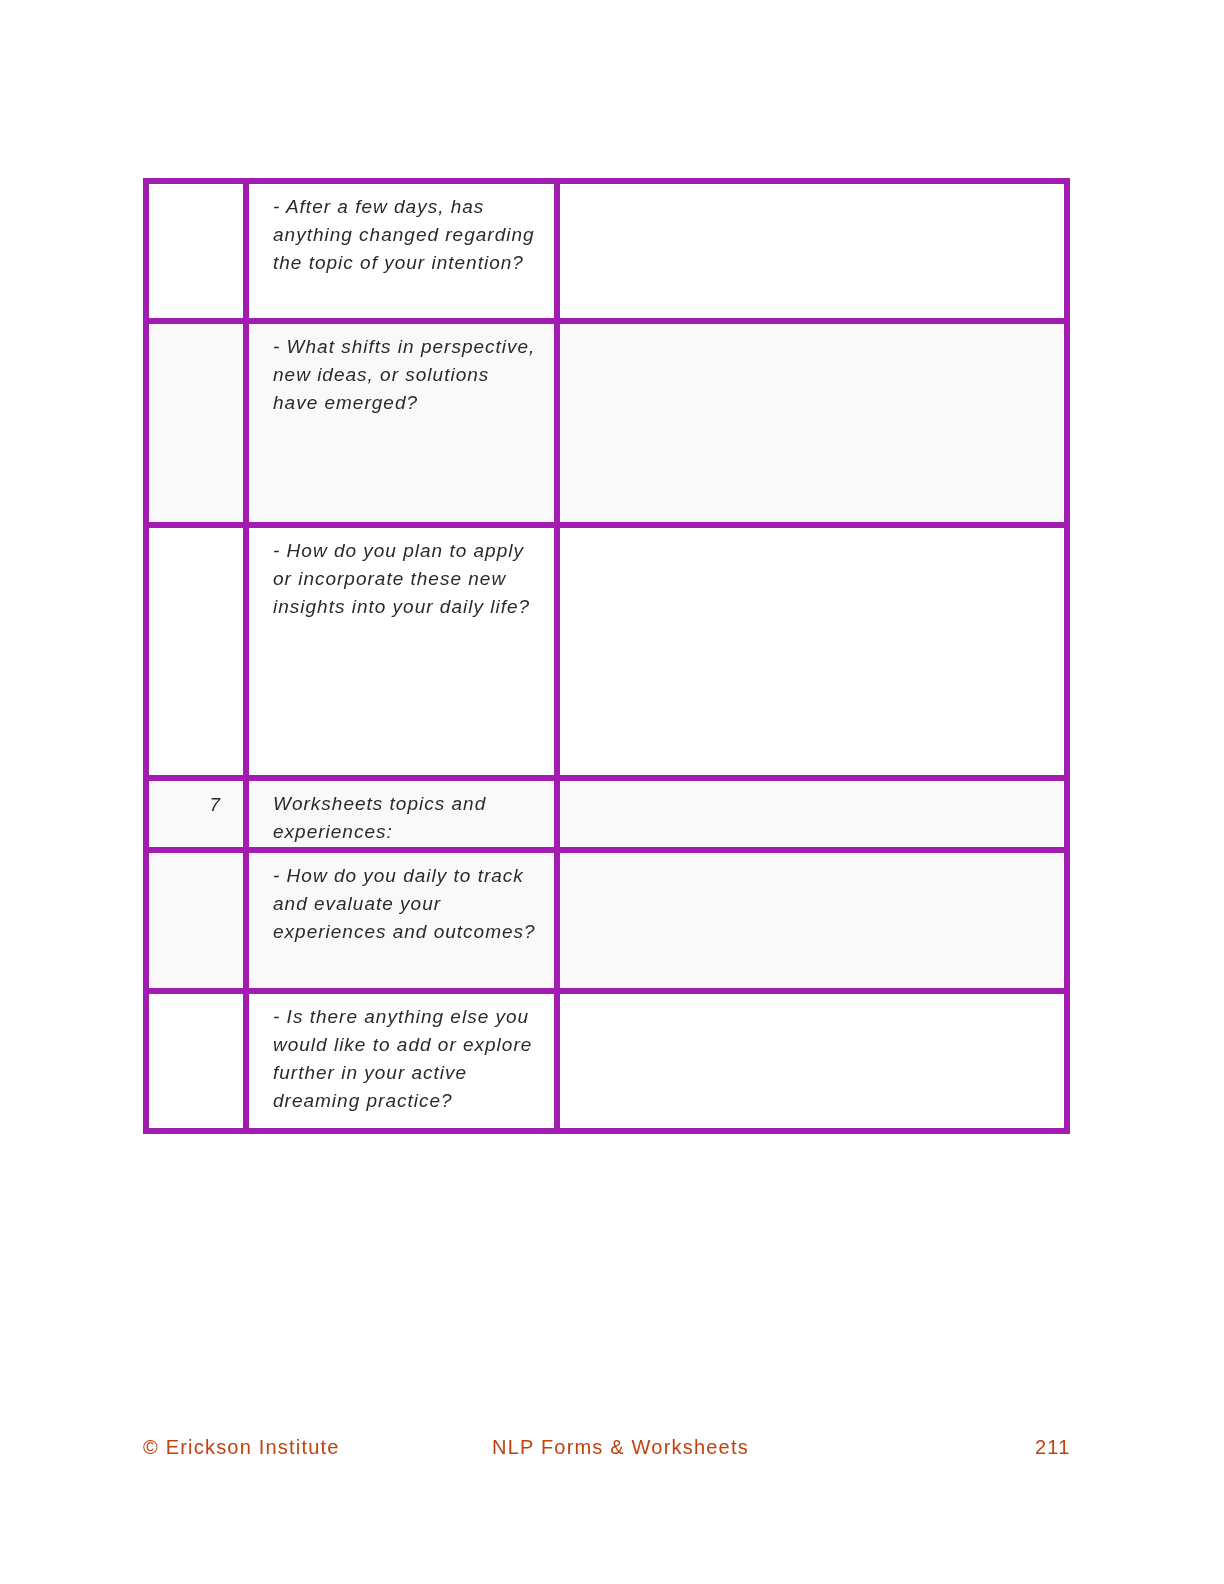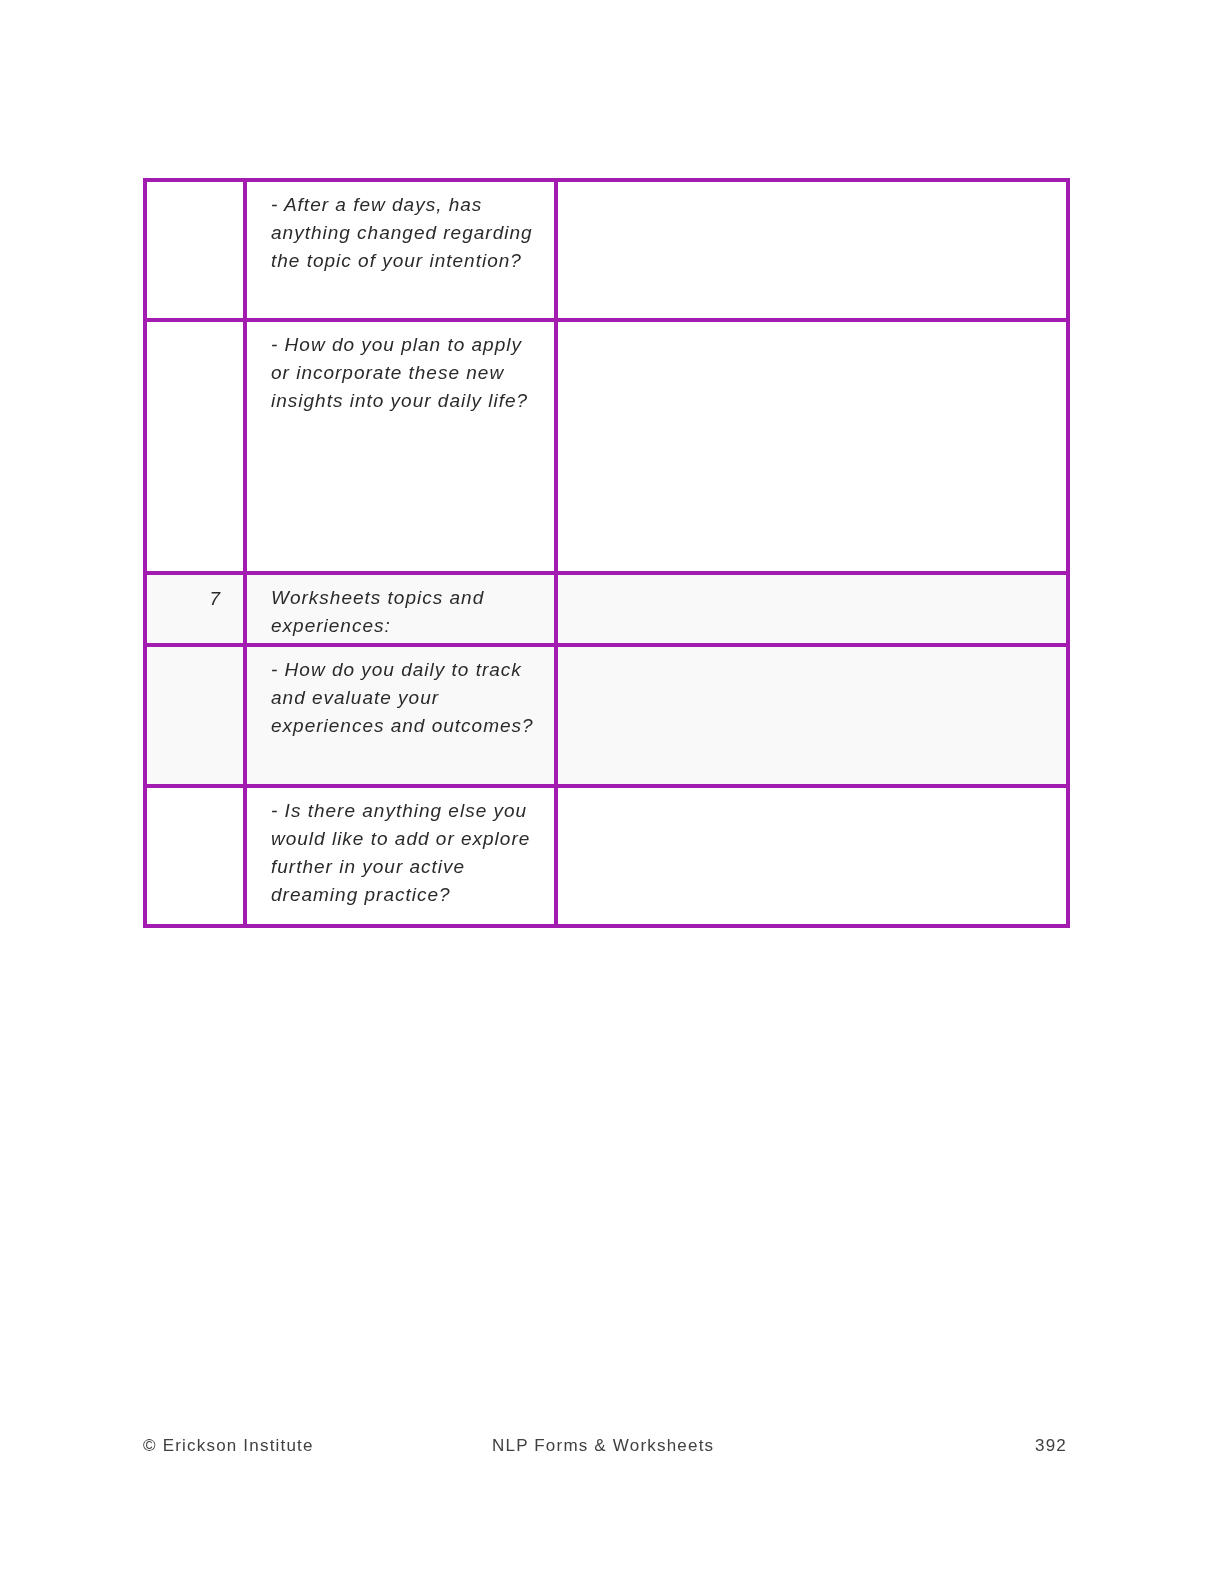--- a/index.html
+++ b/index.html
@@ -1,38 +1,43 @@
 <!DOCTYPE html>
 <html><head>
 <meta charset="utf-8">
 <style>
   html, body { margin: 0; padding: 0; background: #ffffff; }
   body { width: 1224px; height: 1584px; position: relative; font-family: "Liberation Sans", sans-serif; color: #2a2a2a; }
   .tbl { position: absolute; left: 143px; top: 178px; width: 927px; border-collapse: collapse; table-layout: fixed; }
-  .tbl td { border: 4px solid #a21caf; vertical-align: top; padding: 0; }
+  .tbl td { border: 6px solid #a21caf; vertical-align: top; padding: 0; }
   .tbl tr.shade td { background: #f9f9f9; }
   .c1 { width: 100px; }
   .c2 { width: 311px; }
   .num { text-align: right; padding-right: 22px !important; padding-top: 10px !important; font-style: italic; font-size: 19px; letter-spacing: 1px; line-height: 28px; }
   .q { font-style: italic; font-size: 19px; letter-spacing: 1px; line-height: 28px; padding: 9px 18px 0 24px !important; }
-  .footer { position: absolute; top: 1436px; font-size: 17px; letter-spacing: 1.2px; color: #404040; }
+  .footer { position: absolute; top: 1436px; font-size: 20px; letter-spacing: 1.2px; color: #c2410c; }
 </style>
 </head>
 <body>
 
 <table class="tbl">
   <colgroup>
       <col class="c1">
       <col class="c2">
       <col>
     </colgroup>
   <tbody>
     <tr style="height:140px">
       <td class="num"></td>
       <td class="q">- After a few days, has anything changed regarding the topic of your intention?</td>
+      <td></td>
+    </tr>
+    <tr class="shade" style="height:204px">
+      <td class="num"></td>
+      <td class="q">- What shifts in perspective, new ideas, or solutions have emerged?</td>
       <td></td>
     </tr>
     <tr style="height:253px">
       <td class="num"></td>
       <td class="q">- How do you plan to apply or incorporate these new insights into your daily life?</td>
       <td></td>
     </tr>
     <tr class="shade" style="height:72px">
       <td class="num">7</td>
       <td class="q">Worksheets topics and experiences:</td>
@@ -46,13 +51,13 @@
     <tr style="height:140px">
       <td class="num"></td>
       <td class="q">- Is there anything else you would like to add or explore further in your active dreaming practice?</td>
       <td></td>
     </tr>
   </tbody>
 </table>
 
 <div class="footer" style="left:143px">© Erickson Institute</div>
 <div class="footer" style="left:492px">NLP Forms &amp; Worksheets</div>
-<div class="footer" style="left:1035px">392</div>
+<div class="footer" style="left:1035px">211</div>
 
 </body></html>

